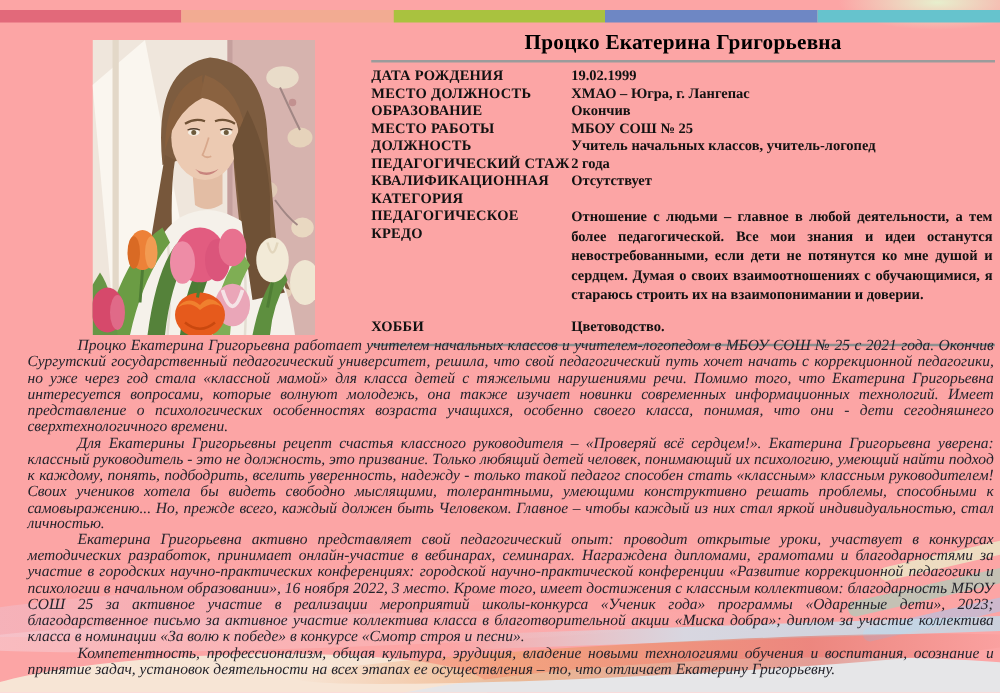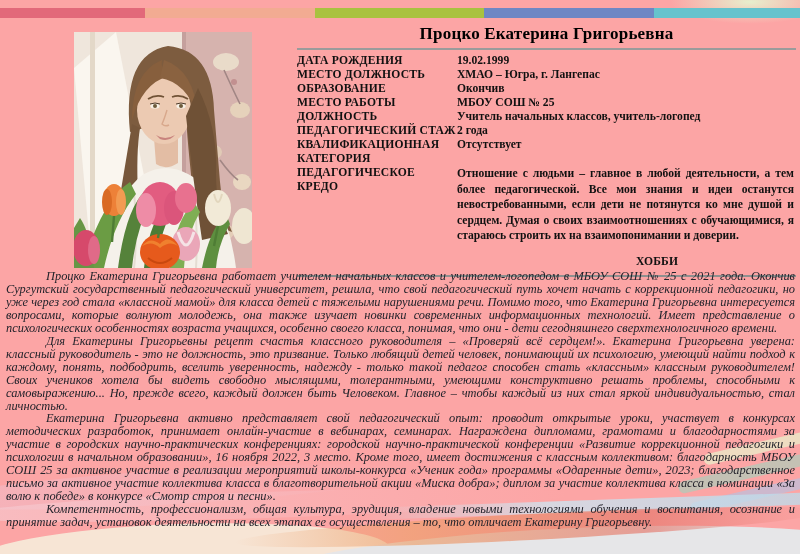--- a/index.html
+++ b/index.html
@@ -40,21 +40,21 @@
   .right-col{position:absolute;left:297px;top:24px;width:499px;z-index:3;}
   .title{margin:0 0 4px 0;text-align:center;font-size:17px;font-weight:700;letter-spacing:.2px;color:#000;}
   .ptable{border-top:2px solid #9b9b9b;border-bottom:2px solid #8f8f8f;padding:4px 0 6px 0;}
   .trow{display:flex;align-items:flex-start;justify-content:flex-end;}
   .tlabel{width:160px;flex:0 0 160px;font-weight:700;font-size:11.6px;line-height:14px;letter-spacing:.2px;}
   .tvalue{flex:1;font-weight:700;font-size:11.6px;line-height:14px;padding-right:2px;}
   .trow.credo .tvalue{text-align:justify;line-height:15.6px;}
   .trow.hobby{margin-top:11px;}
 
   
-  .bio{position:absolute;left:6px;right:5px;top:270px;z-index:4;}
+  .bio{position:absolute;left:22px;right:5px;top:270px;z-index:4;}
   .bio p{margin:0;font-style:italic;font-size:12.4px;line-height:12.95px;
          text-align:justify;text-indent:40px;color:#23232b;}
 </style>
 </head>
 <body>
 
 <div class="page">
 
   <div class="decor corner-tr"></div>
   <div class="decor ribbon rb1"></div>
@@ -190,20 +190,21 @@
       <div class="trow">
         <div class="tlabel">КВАЛИФИКАЦИОННАЯ КАТЕГОРИЯ</div>
         <div class="tvalue">Отсутствует</div>
       </div>
       <div class="trow credo">
         <div class="tlabel">ПЕДАГОГИЧЕСКОЕ КРЕДО</div>
         <div class="tvalue">Отношение с людьми – главное в любой деятельности, а тем более педагогической. Все мои знания и идеи останутся невостребованными, если дети не потянутся ко мне душой и сердцем. Думая о своих взаимоотношениях с обучающимися, я стараюсь строить их на взаимопонимании и доверии.</div>
       </div>
       <div class="trow hobby">
         <div class="tlabel">ХОББИ</div>
+        <div class="tvalue">Цветоводство.</div>
       </div>
     </div>
   </section>
 
   <section class="bio">
     <p>Процко Екатерина Григорьевна работает учителем начальных классов и учителем-логопедом в МБОУ СОШ № 25 с 2021 года. Окончив Сургутский государственный педагогический университет, решила, что свой педагогический путь хочет начать с коррекционной педагогики, но уже через год стала «классной мамой» для класса детей с тяжелыми нарушениями речи. Помимо того, что Екатерина Григорьевна интересуется вопросами, которые волнуют молодежь, она также изучает новинки современных информационных технологий. Имеет представление о психологических особенностях возраста учащихся, особенно своего класса, понимая, что они - дети сегодняшнего сверхтехнологичного времени.</p>
     <p>Для Екатерины Григорьевны рецепт счастья классного руководителя – «Проверяй всё сердцем!». Екатерина Григорьевна уверена: классный руководитель - это не должность, это призвание. Только любящий детей человек, понимающий их психологию, умеющий найти подход к каждому, понять, подбодрить, вселить уверенность, надежду - только такой педагог способен стать «классным» классным руководителем! Своих учеников хотела бы видеть свободно мыслящими, толерантными, умеющими конструктивно решать проблемы, способными к самовыражению... Но, прежде всего, каждый должен быть Человеком. Главное – чтобы каждый из них стал яркой индивидуальностью, стал личностью.</p>
     <p>Екатерина Григорьевна активно представляет свой педагогический опыт: проводит открытые уроки, участвует в конкурсах методических разработок, принимает онлайн-участие в вебинарах, семинарах. Награждена дипломами, грамотами и благодарностями за участие в городских научно-практических конференциях: городской научно-практической конференции «Развитие коррекционной педагогики и психологии в начальном образовании», 16 ноября 2022, 3 место. Кроме того, имеет достижения с классным коллективом: благодарность МБОУ СОШ 25 за активное участие в реализации мероприятий школы-конкурса «Ученик года» программы «Одаренные дети», 2023; благодарственное письмо за активное участие коллектива класса в благотворительной акции «Миска добра»; диплом за участие коллектива класса в номинации «За волю к победе» в конкурсе «Смотр строя и песни».</p>
     <p>Компетентность, профессионализм, общая культура, эрудиция, владение новыми технологиями обучения и воспитания, осознание и принятие задач, установок деятельности на всех этапах ее осуществления – то, что отличает Екатерину Григорьевну.</p>
   </section>

